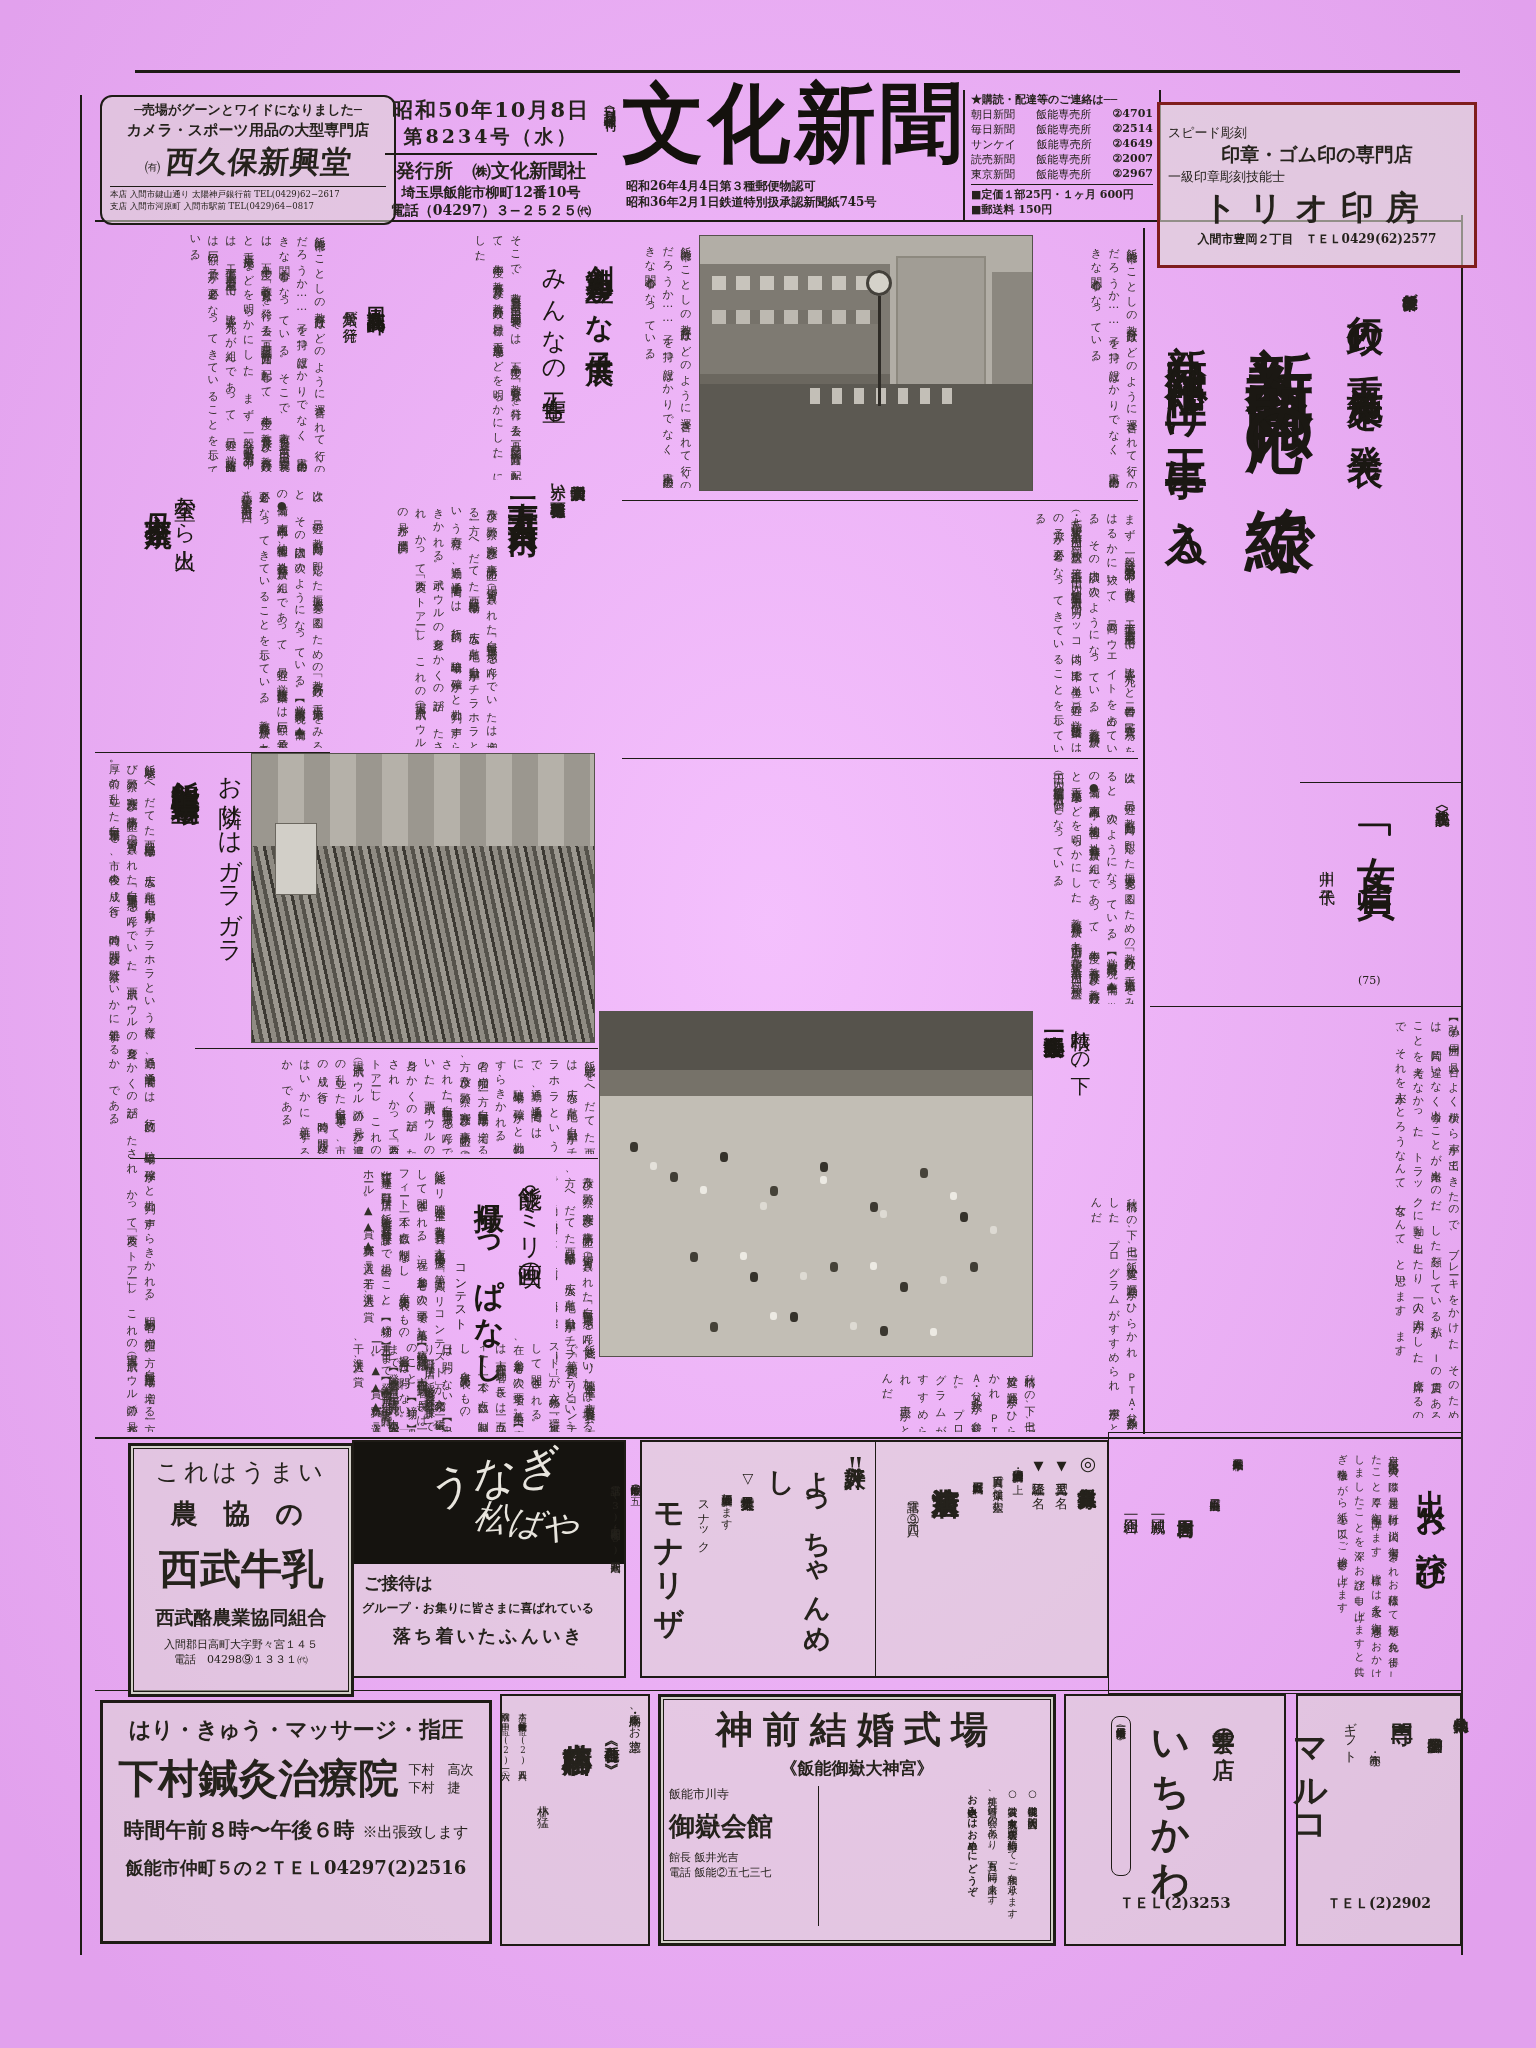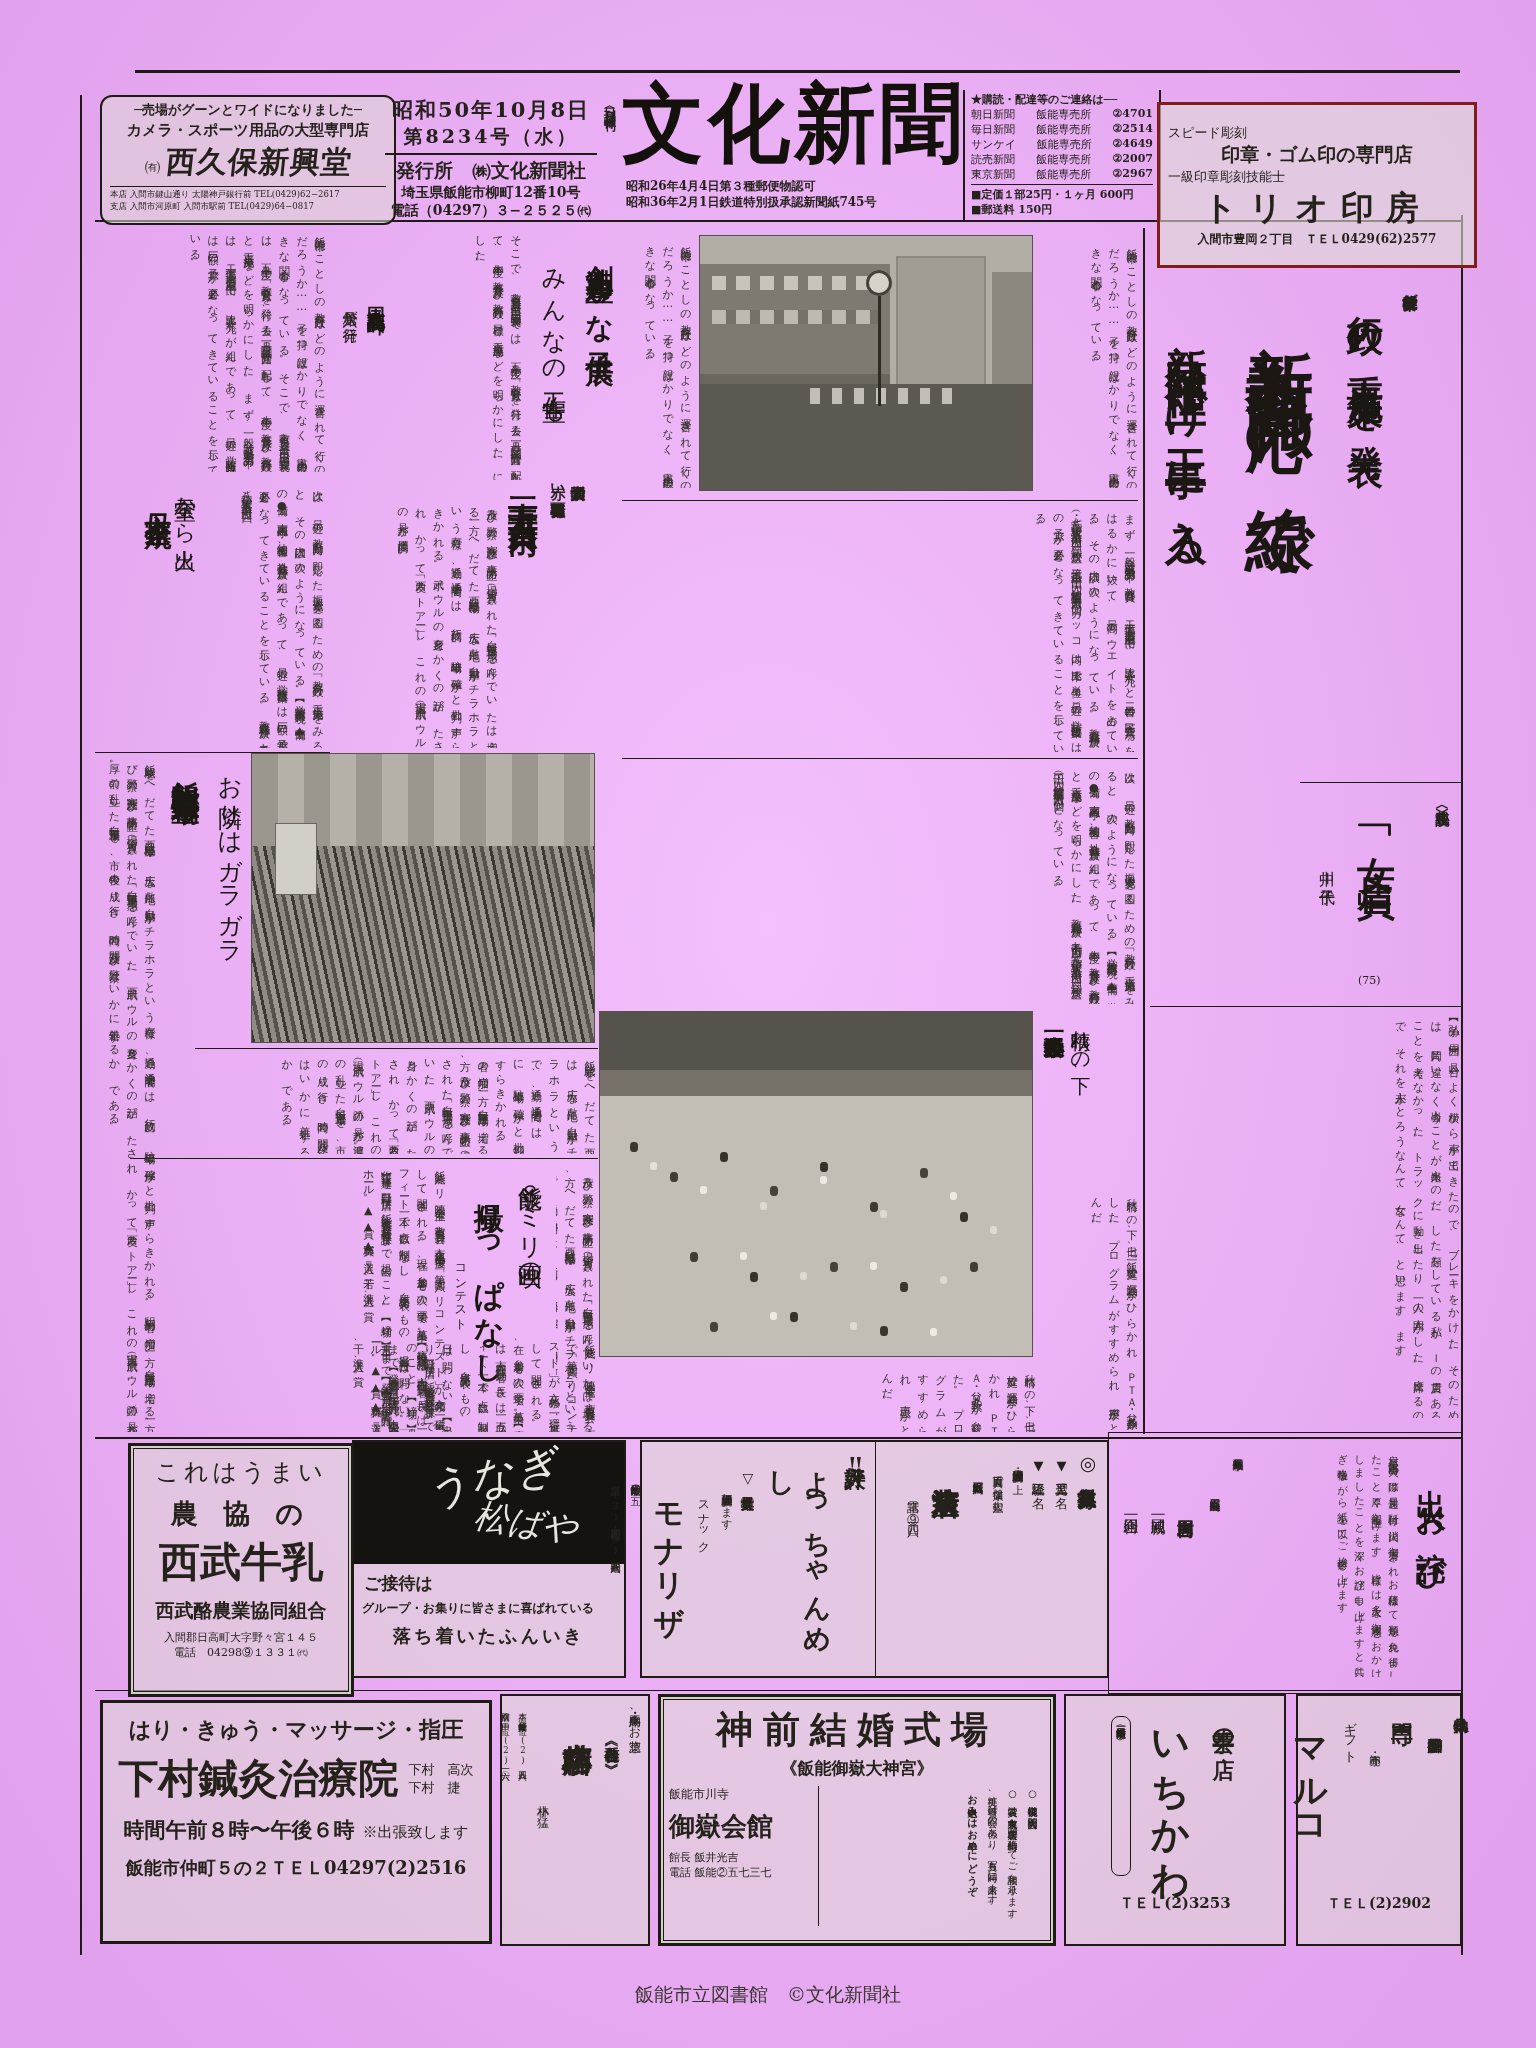--- a/index.html
+++ b/index.html
@@ -177,21 +177,21 @@
   <div class="abs bt" style="left:196px;top:1052px;width:402px;height:102px">飯能駅をへだてた西武駐車場は、広大な敷地に自動車がチラホラという有様で、通勤、通学者間では、行政的に、駐車場の確保がと批判の声すらきかれる。駅利用者の増加の一方、自転車置場は増える一方、市及び警察の実態及び事故防止の場所（写真）された「自転車置場」感を呼んでいた。西武ボウルの変身とかくの話が、たされ、かって「西友ストアー」し、これの実現（西武ボウル跡）の見方が濃厚。前の乱立した自転車置場を、市、今後の成り行き、時間の問題及び警察はいかに善処するか、である。</div>
   <div class="abs bt" style="left:130px;top:1162px;width:318px;height:268px">飯能八ミリ映画会主催、市教育委員会、市文化協会後援で「第十三回八ミリコンテスト」が文化祭の一環行事として開催される。現在、参加者を次の要項で募集中。【応募規定】資格は市内在住在勤者、長さは一点五〇フィート一本で点数に制限なし、自作未発表のもの、撮影年月日は問わない。【出品作】銀座通り野口種苗店、飯能市教育委員会社会教育課まで提出のこと。【締切り】十月三十一日まで【発表映画会】十一月八日（土）午後七時〜九時、中央公民館ホール。▲賞▲宗貞杯▲入選＝若干、準入選、賞。</div>
   <div class="abs bt" style="left:98px;top:1336px;width:500px;height:96px">飯能八ミリ映画会主催、市教育委員会、市文化協会後援で「第十三回八ミリコンテスト」が文化祭の一環行事として開催される。現在、参加者を次の要項で募集中。【応募規定】資格は市内在住在勤者、長さは一点五〇フィート一本で点数に制限なし、自作未発表のもの、撮影年月日は問わない。【出品作】銀座通り野口種苗店、飯能市教育委員会社会教育課まで提出のこと。【締切り】十月三十一日まで【発表映画会】十一月八日（土）午後七時〜九時、中央公民館ホール。▲賞▲宗貞杯▲入選＝若干、準入選、賞。</div>
   <div class="abs bt" style="left:556px;top:1168px;width:40px;height:262px">市及び警察の実態及び事故防止の場所（写真）された「自転車置場」感を呼んでいたは増える一方、へだてた西武駐車場は、広大な敷地に自動車がチラホラという有様で、通勤、通学者間では、行政的に、駐車場の確保がと批判の声すらきかれる。武ボウルの変身とかくの話が、たされ、かって「西友ストアー」し、これの実現（西武ボウル跡）の見方が濃厚的に。</div>
   <div class="abs bt" style="left:610px;top:1366px;width:428px;height:66px">秋晴れの下、七日、飯一小校庭で運動会がひらかれ、ＰＴＡ・父兄多数が参観した。プログラムがすすめられ、声援がとんだ。</div>
   <div class="abs bt" style="left:1046px;top:1190px;width:94px;height:240px">秋晴れの下、七日、飯一小校庭で運動会がひらかれ、ＰＴＡ・父兄多数が参観した。プログラムがすすめられ、声援がとんだ。</div>
 
   <div class="abs box" style="left:128px;top:1443px;width:208px;height:228px;border-width:3px;box-shadow:inset 0 0 0 2px #d3d0c9, inset 0 0 0 3px #1e1b16;padding:10px 6px">
     <div class="cen" style="font-size:24px;letter-spacing:4px">これはうまい</div>
     <div class="cen" style="font-size:27px;font-weight:bold;letter-spacing:8px;margin-top:8px">農 協 の</div>
-    <div class="cen" style="font-size:41px;font-weight:bold;margin-top:3px">西武牛乳</div>
+    <div class="cen" style="font-size:41px;font-weight:bold;margin-top:10px">西武牛乳</div>
     <div class="cen" style="font-size:19px;font-weight:bold;margin-top:8px">西武酪農業協同組合</div>
     <div class="cen" style="font-size:11px;margin-top:6px">入間郡日高町大字野々宮１４５</div>
     <div class="cen" style="font-size:11px">電話　04298⑨１３３１㈹</div>
   </div>
 
   <div class="abs box" style="left:352px;top:1440px;width:270px;height:234px">
     <div style="position:absolute;left:0;top:0;width:100%;height:122px;background:#15130f;color:#e8e5de;overflow:hidden">
       <span style="position:absolute;left:70px;top:6px;font-size:44px;font-style:italic;transform:rotate(-12deg);font-family:'DejaVu Serif',serif">うなぎ</span>
       <span style="position:absolute;left:120px;top:58px;font-size:34px;font-style:italic;transform:rotate(8deg)">松ばや</span>
     </div>
@@ -297,15 +297,14 @@
       <div class="v" style="font-size:15px;font-weight:bold">仏具出物</div>
       <div class="v" style="font-size:15px;font-weight:bold;margin-top:20px">御贈答品</div>
       <div class="v" style="font-size:22px;font-weight:bold">専門</div>
       <div class="v" style="font-size:11px;margin-top:40px">卸・小売</div>
       <div class="v" style="font-size:13px;margin-top:6px">ギフト</div>
       <div class="v" style="font-size:34px;font-weight:bold;margin-top:10px">マルコ</div>
     </div>
     <div class="cen" style="font-size:14px;font-weight:bold;margin-top:3px">ＴＥＬ(2)2902</div>
   </div>
 
-  <div class="abs cen" style="left:0;top:1982px;width:100%;font-size:19px;color:#3a3731">飯能市立図書館　©文化新聞社</div>
 
 </div>
 
 </body></html>

